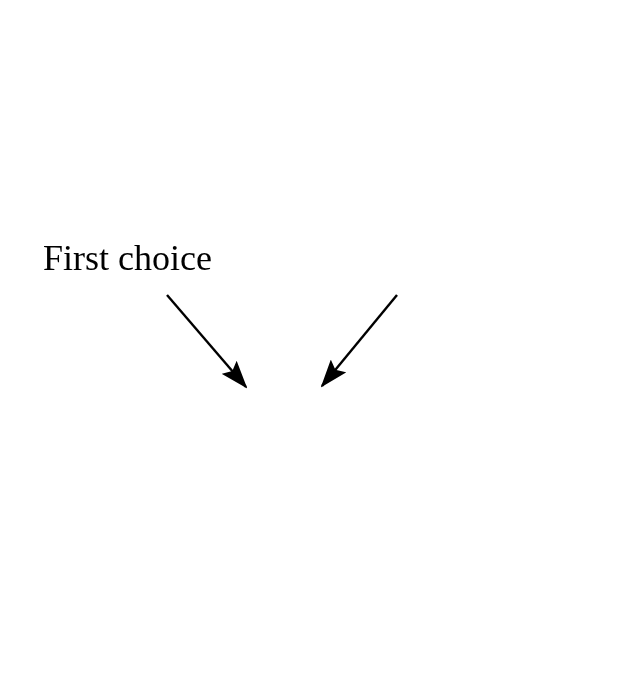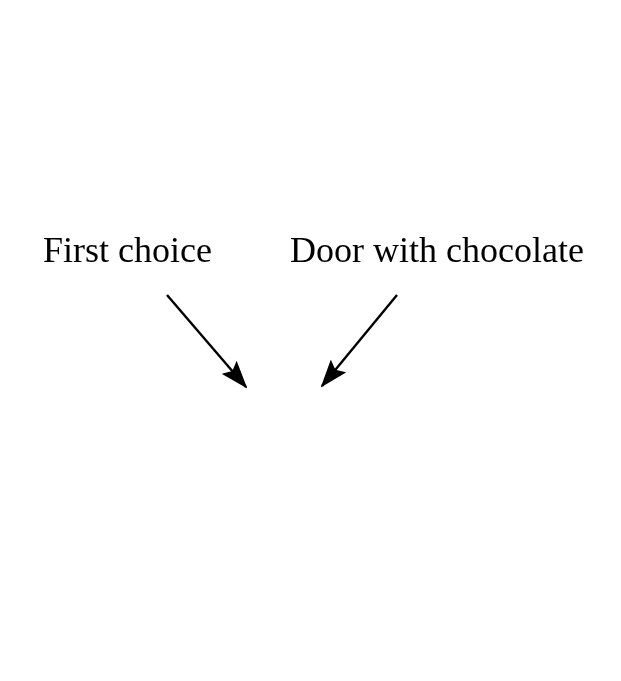--- a/index.html
+++ b/index.html
@@ -44,18 +44,17 @@
     <defs>
       <marker id="arrowhead" viewBox="0 0 28 20" markerWidth="28" markerHeight="20" refX="26" refY="10" orient="auto" markerUnits="userSpaceOnUse">
         <path d="M0,0 L28,10 L0,20 L5,10 Z" fill="currentColor"></path>
       </marker>
     </defs>
 
   <line x1="167" y1="295" x2="246" y2="387" marker-end="url(#arrowhead)"></line>
       <line x1="397" y1="295" x2="322" y2="386" marker-end="url(#arrowhead)"></line>
     </svg>
 
-  <div class="node-label" style="left: 43px; top: 232px; color: rgb(0, 0, 0); text-align: right;">First choice</div>
+  <div class="node-label" style="left: 43px; top: 240px; color: rgb(0, 0, 0); text-align: right;">First choice</div>
 
-  <div class="node-label" style="left: 290px; top: 232px; color: rgb(0, 0, 0);">Door with chocolate</div>
 
 
 </div>
 
 </body></html>

